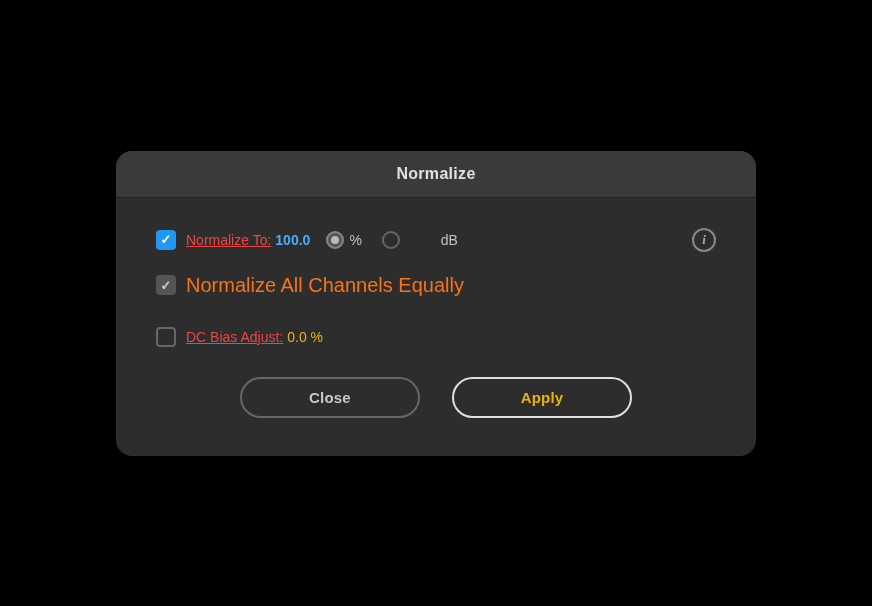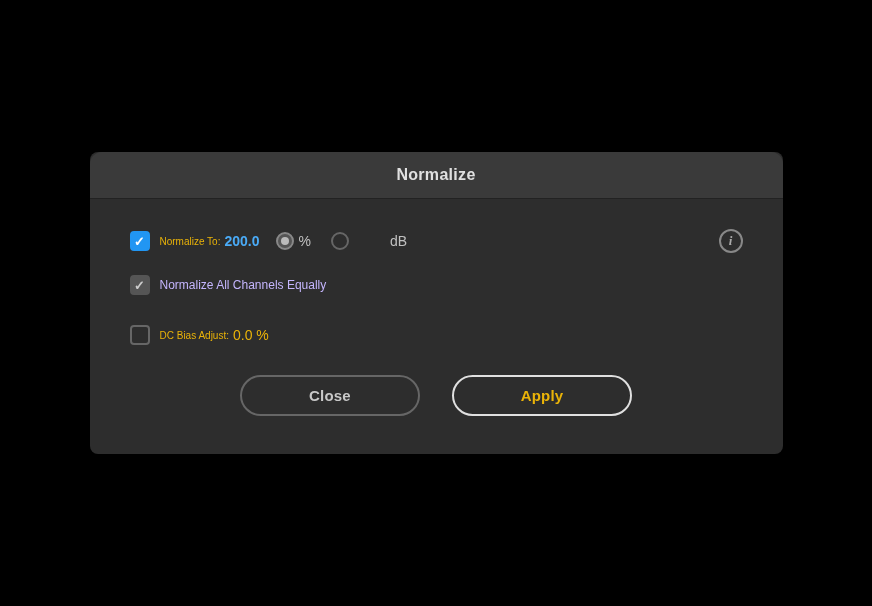--- a/index.html
+++ b/index.html
@@ -13,22 +13,22 @@
       height: 606px;
       background: #000;
       display: flex;
       align-items: center;
       justify-content: center;
       font-family: -apple-system, BlinkMacSystemFont, 'Segoe UI', sans-serif;
     }
 
     .dialog {
       background: #2d2d2d;
-      border-radius: 8px;
-      width: 693px;
+      border-radius: 16px;
+      width: 640px;
       overflow: hidden;
       box-shadow: 0 20px 60px rgba(0,0,0,0.8);
     }
 
     .dialog-header {
       background: #3a3a3a;
       padding: 14px 20px;
       text-align: center;
       border-bottom: 1px solid #222;
       border-radius: 12px 12px 0 0;
@@ -91,27 +91,28 @@
     }
 
     .checkmark {
       color: #fff;
       font-size: 13px;
       font-weight: bold;
       line-height: 1;
     }
 
     .label-text {
-      color: #eab308;
-      font-size: 10px;
+      color: #ef4444;
+      font-size: 14px;
+      text-decoration: underline;
     }
 
     .label-text-dim {
-      color: #c4b5fd;
-      font-size: 12px;
+      color: #f97316;
+      font-size: 20px;
     }
 
     .value-blue {
       color: #4aabf7;
       font-size: 14px;
       font-weight: 600;
       margin-left: 4px;
     }
 
     .value-dim {
@@ -228,21 +229,21 @@
 
   <div class="dialog-body">
 
     <div class="row">
       <div class="checkbox-container">
         <div class="checkbox-box checked">
           <span class="checkmark">✓</span>
         </div>
         <span class="label-text">Normalize To:</span>
       </div>
-      <span class="value-blue">200.0</span>
+      <span class="value-blue">100.0</span>
 
       <div class="radio-group">
         <div class="radio-item">
           <div class="radio-circle selected">
             <div class="radio-dot"></div>
           </div>
           <span class="radio-label">%</span>
         </div>
         <div class="radio-item" style="margin-left:10px;gap:36px;">
           <div class="radio-circle"></div>

